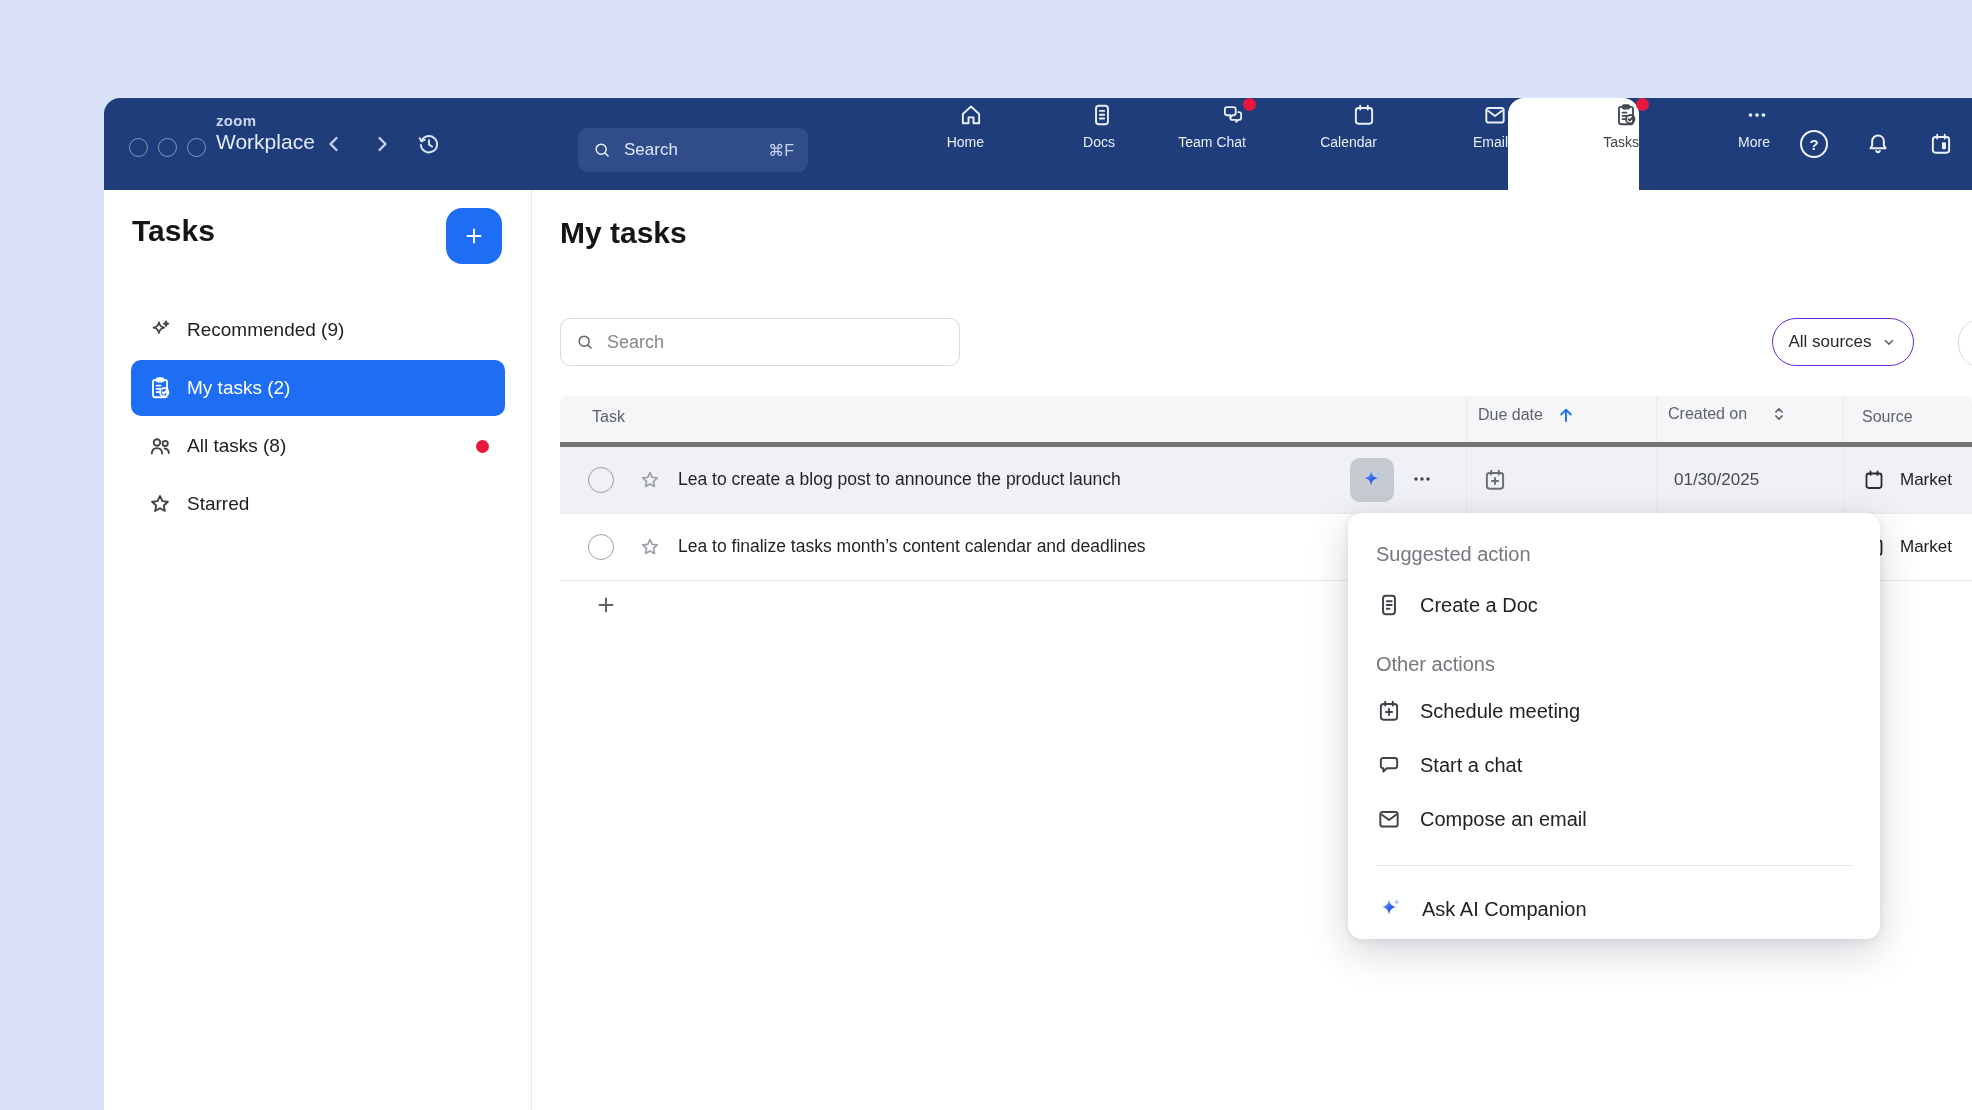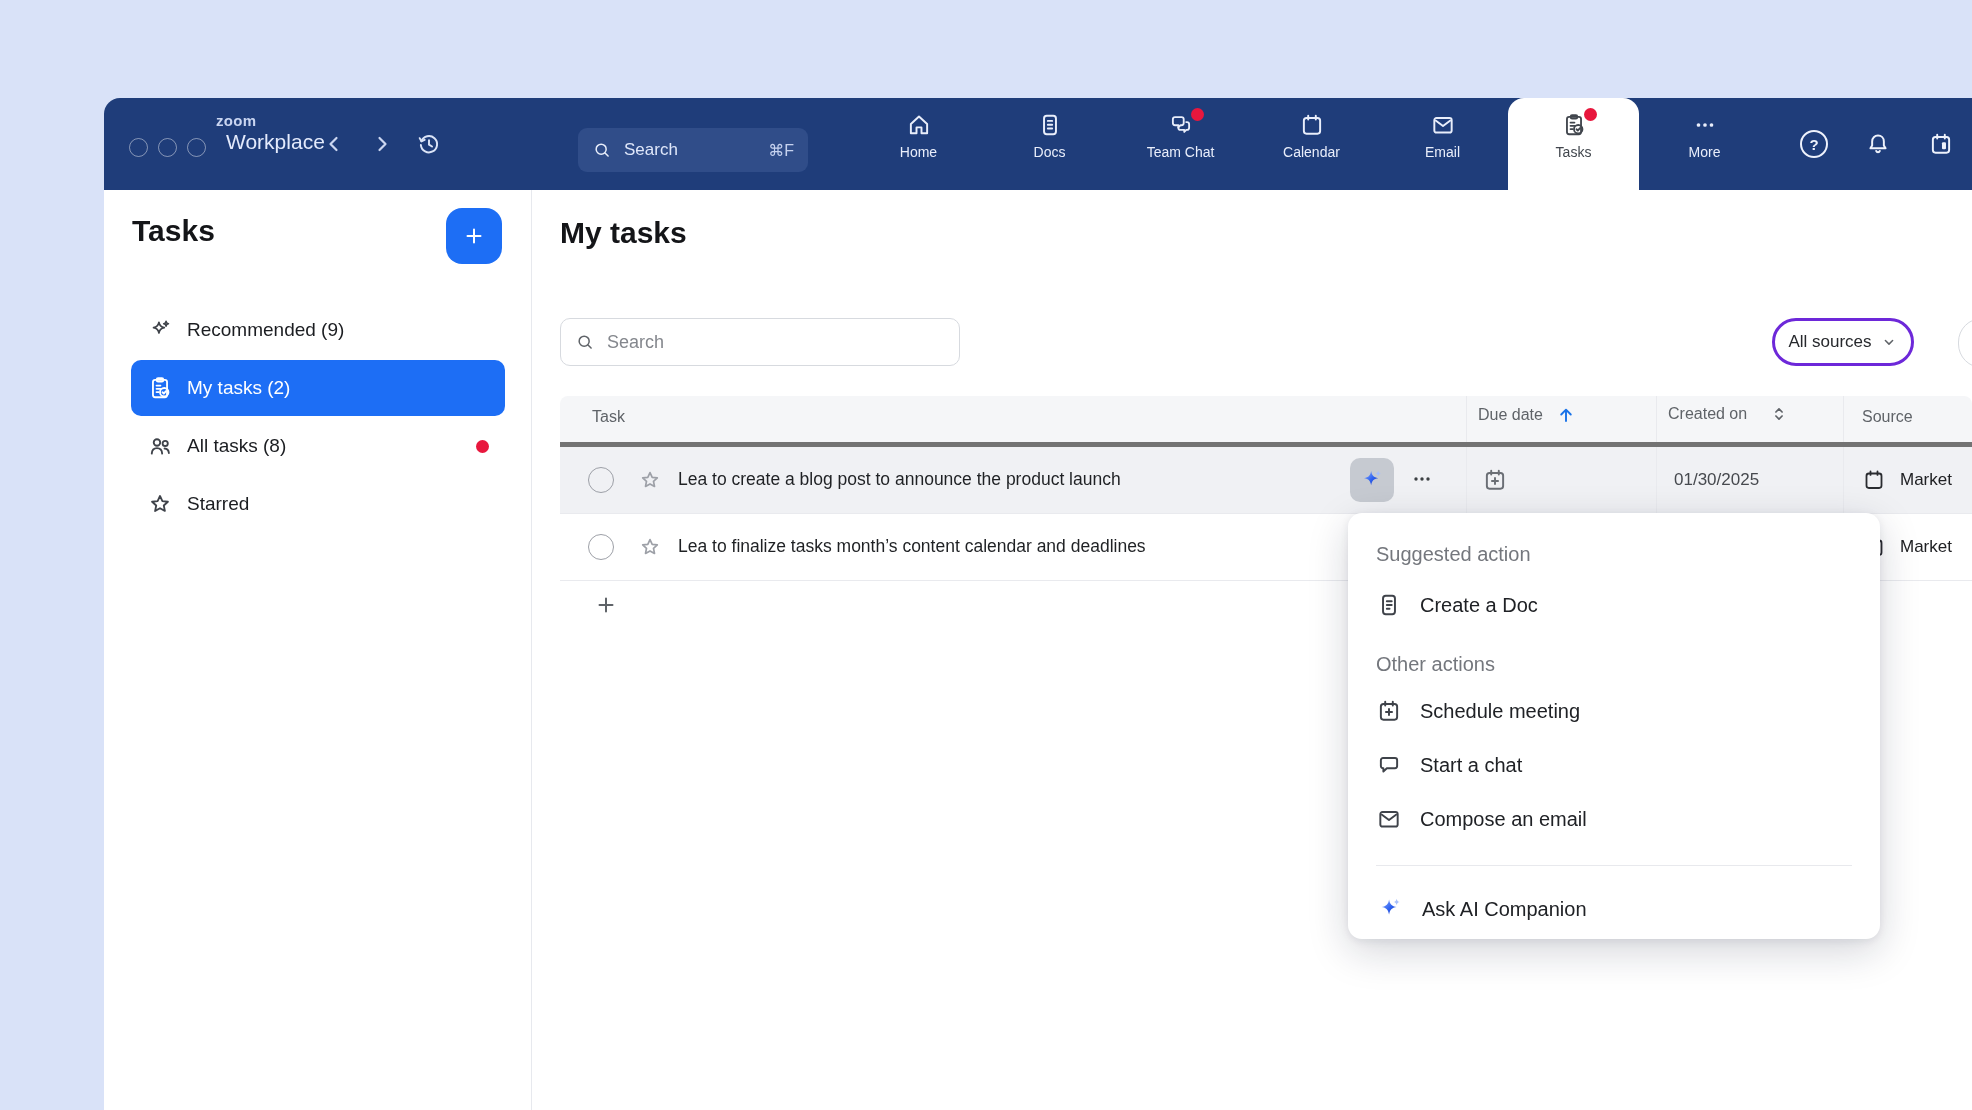--- a/index.html
+++ b/index.html
@@ -6,31 +6,31 @@
   .page{position:relative;width:1972px;height:1110px;background:#d9e2f8;
         font-family:"Liberation Sans",sans-serif;color:#1d1f23;}
 
   
   .topbar{position:absolute;left:104px;top:98px;width:1868px;height:92px;
           background:#1f3d7a;border-radius:16px 0 0 0;}
   .tl-group{position:absolute;left:25px;top:40px;display:flex;gap:10px;}
   .tl-dot{width:17px;height:17px;border-radius:50%;border:1.6px solid rgba(255,255,255,.45);}
   .logo{position:absolute;left:112px;top:15px;line-height:1.1;color:#dde6f9;}
   .logo .lg-top{display:block;font-size:15px;font-weight:600;letter-spacing:.3px;color:#c9d5f1;}
-  .logo .lg-bottom{display:block;font-size:21px;font-weight:400;color:#e3eafc;margin-left:10px;}
+  .logo .lg-bottom{display:block;font-size:21px;font-weight:400;color:#e3eafc;}
   .tb-btn{position:absolute;top:33px;width:26px;height:26px;color:#ccd7f1;background:none;border:none;padding:0;}
   .tb-search{position:absolute;left:474px;top:30px;width:230px;height:44px;border-radius:9px;
              background:#304d89;display:flex;align-items:center;padding:0 14px;box-sizing:border-box;color:#e8eefb;}
   .tb-search input{flex:1;background:transparent;border:none;outline:none;color:#e8eefb;
                    font-size:17px;margin-left:10px;font-family:inherit;min-width:0;}
   .tb-search input::placeholder{color:#dfe7fa;opacity:1;}
   .tb-shortcut{font-size:16px;color:#c6d2ef;}
   .nav-group{position:absolute;left:749px;top:0;height:92px;display:flex;}
-  .nav-item{width:131px;height:92px;display:flex;flex-direction:column;align-items:center;
-            padding-top:14px;box-sizing:border-box;color:#e9eefb;cursor:default;}
+  .nav-item{width:131px;height:92px;display:flex;flex-direction:column;align-items:flex-end;
+            padding-top:4px;box-sizing:border-box;color:#e9eefb;cursor:default;}
   .nav-item .nav-label{font-size:14px;margin-top:6px;}
   .nav-item--active{background:#ffffff;border-radius:16px 16px 0 0;color:#41464d;}
   .icon-wrap{position:relative;width:26px;height:26px;}
   .red-dot{position:absolute;width:13px;height:13px;border-radius:50%;background:#e8173d;}
   .nav-dot{top:-4px;right:-10px;}
   .right-group{position:absolute;left:1696px;top:0;height:92px;display:flex;align-items:center;gap:37px;color:#eef2fc;}
   .help-circle{width:24px;height:24px;border:2px solid #eef2fc;border-radius:50%;
                display:flex;align-items:center;justify-content:center;font-size:15px;font-weight:600;}
 
   
@@ -48,21 +48,21 @@
   .sb-red{margin-left:auto;position:static;}
 
   
   .content{position:absolute;left:532px;top:190px;width:1440px;height:920px;background:#fff;overflow:hidden;}
   .main-title{position:absolute;left:28px;top:26px;font-size:30px;font-weight:700;color:#141518;}
   .m-search{position:absolute;left:28px;top:128px;width:400px;height:48px;border:1px solid #d7dadf;
             border-radius:10px;display:flex;align-items:center;padding:0 14px;box-sizing:border-box;color:#5f6368;}
   .m-search input{flex:1;border:none;outline:none;background:transparent;font-size:18px;color:#33363b;
                   margin-left:10px;font-family:inherit;min-width:0;}
   .m-search input::placeholder{color:#84878d;opacity:1;}
-  .sources-btn{position:absolute;left:1240px;top:128px;width:142px;height:48px;border:3px solid #6d28d9;
+  .sources-btn{position:absolute;left:1240px;top:128px;width:142px;height:48px;border:1px solid #6d28d9;
                border-radius:24px;background:#fff;display:flex;align-items:center;justify-content:center;gap:8px;
                font-size:17px;color:#27292d;font-family:inherit;}
   .sources-btn .chev{color:#5f6368;}
   .partial-btn{position:absolute;left:1426px;top:128px;width:90px;height:48px;border:1px solid #d7dadf;
                border-radius:24px;background:#fff;}
 
   .table{position:absolute;left:28px;top:206px;width:1412px;}
   .t-header{position:relative;height:46px;background:#f5f6f8;border-radius:8px 8px 0 0;
             border-bottom:5px solid #737373;font-size:16px;color:#5f6368;}
   .th-task{position:absolute;left:32px;top:12px;}

